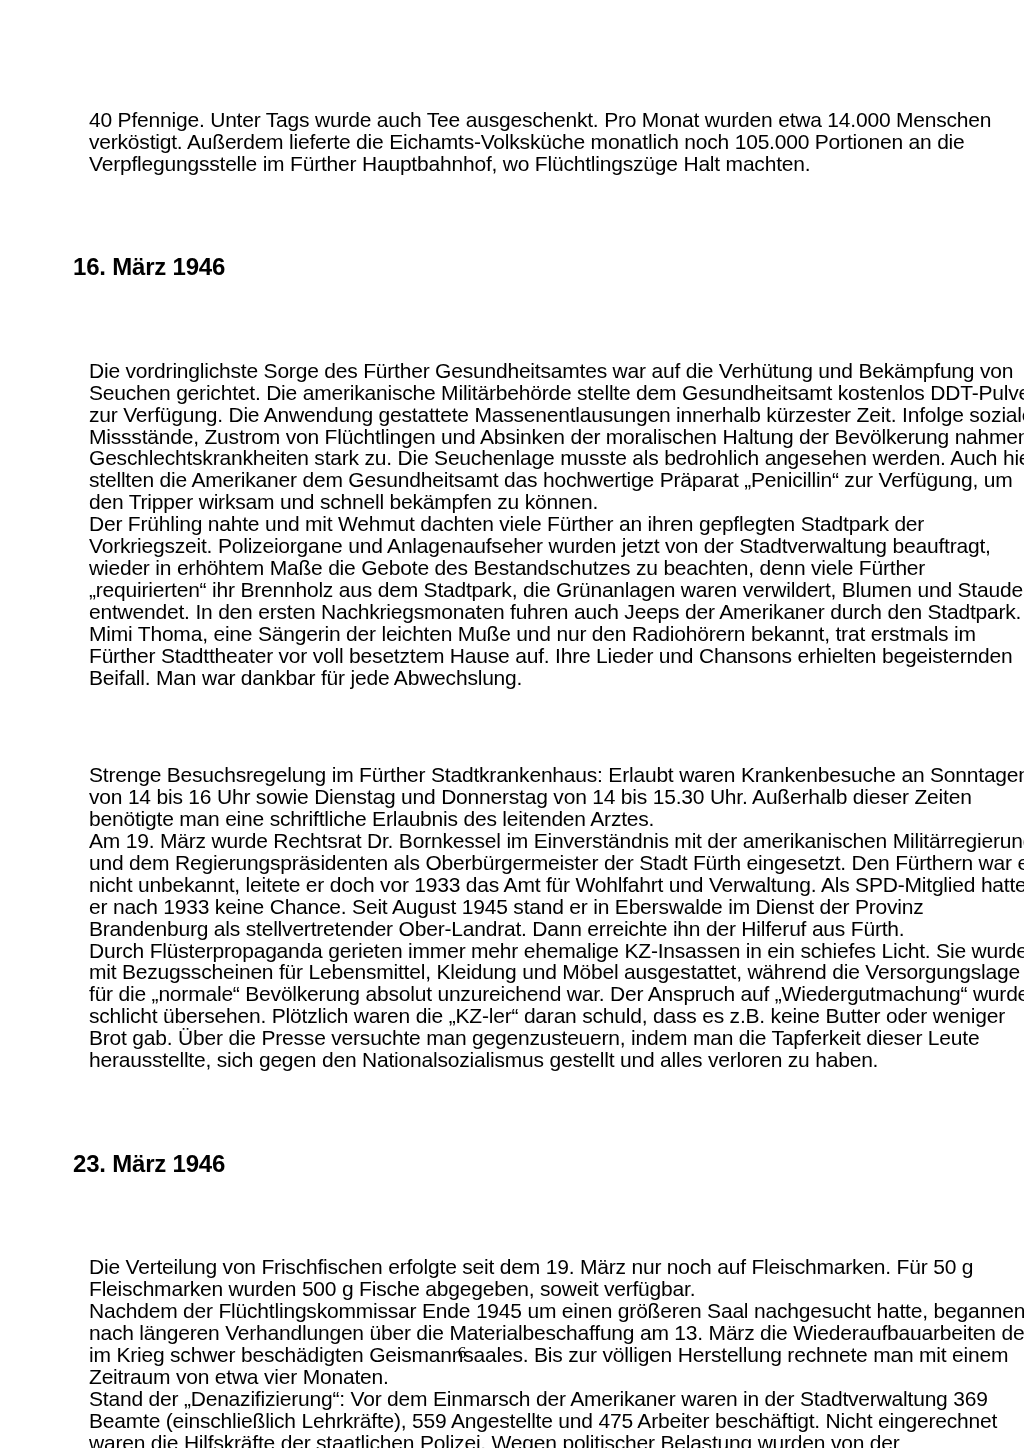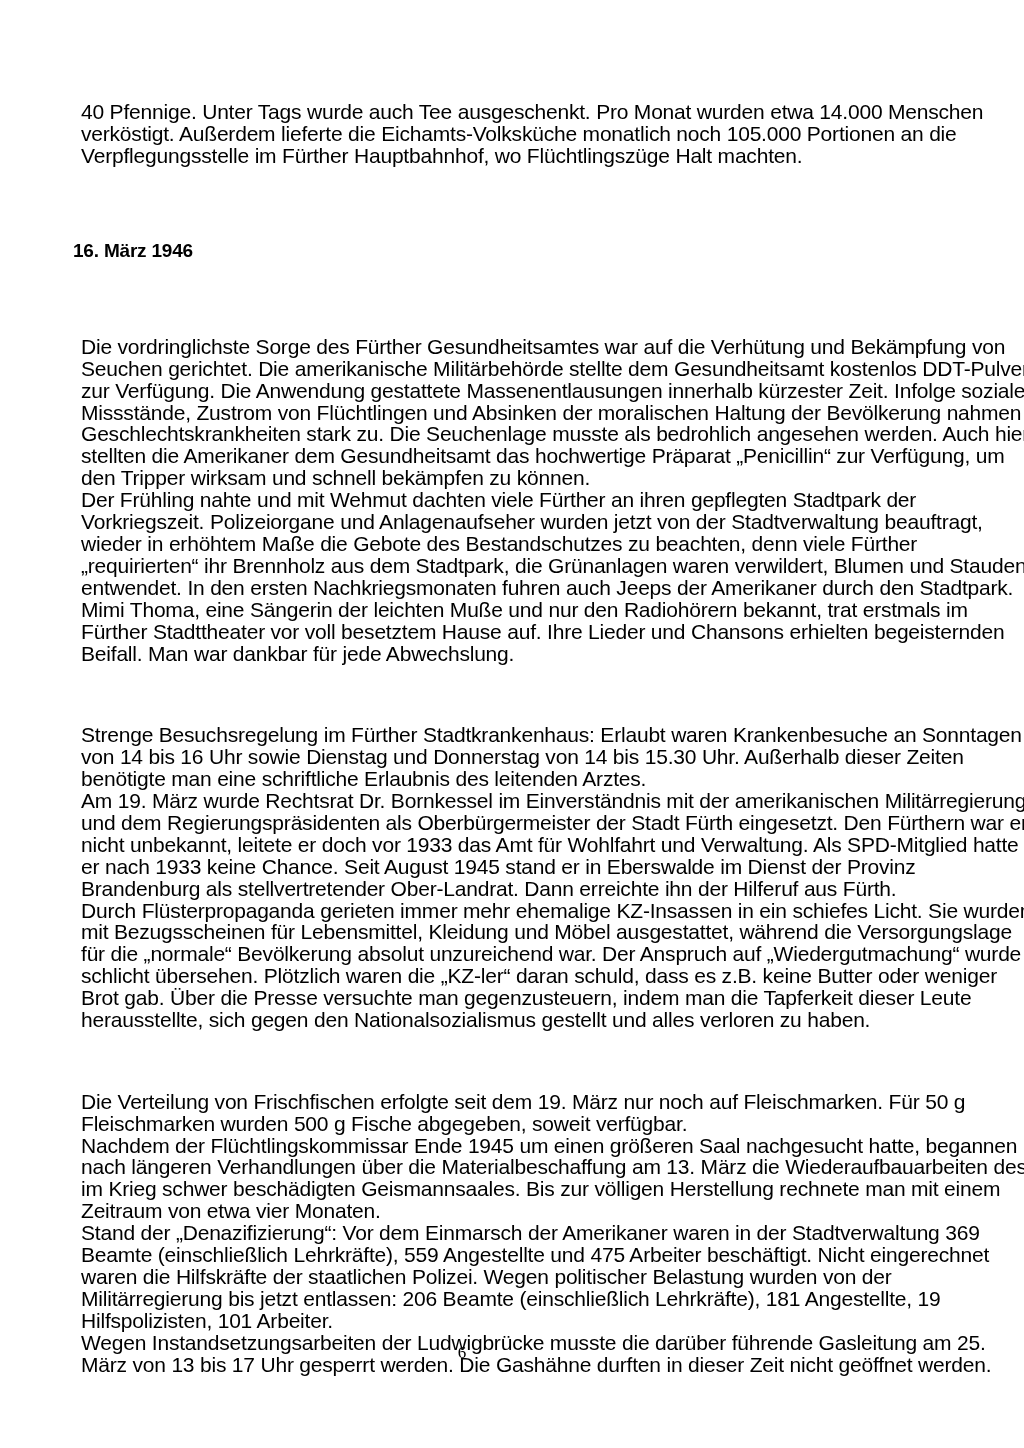--- a/index.html
+++ b/index.html
@@ -23,27 +23,27 @@
     top: 49px;
     width: 930px;
     font-family: "Liberation Sans", sans-serif;
     font-size: 21px;
     line-height: 21.9px;
     color: #000000;
     white-space: pre;          
     letter-spacing: -0.2px;
   }
   .content p {
-    margin: 8px;
+    margin: 16px;
     padding: 0;
   }
   .content h2 {
     margin: 21.9px 0 21.9px 0;  
     padding: 0;
-    font-size: 19px;
+    font-size: 24px;
     line-height: 21.9px;
     font-weight: bold;
   }
   .footer {
     position: absolute;
     left: 440px;
     top: 1343px;
     width: 44px;
     text-align: center;
     font-family: "Liberation Serif", serif;
@@ -83,20 +83,21 @@
 und dem Regierungspräsidenten als Oberbürgermeister der Stadt Fürth eingesetzt. Den Fürthern war er
 nicht unbekannt, leitete er doch vor 1933 das Amt für Wohlfahrt und Verwaltung. Als SPD-Mitglied hatte
 er nach 1933 keine Chance. Seit August 1945 stand er in Eberswalde im Dienst der Provinz
 Brandenburg als stellvertretender Ober-Landrat. Dann erreichte ihn der Hilferuf aus Fürth.
 Durch Flüsterpropaganda gerieten immer mehr ehemalige KZ-Insassen in ein schiefes Licht. Sie wurden
 mit Bezugsscheinen für Lebensmittel, Kleidung und Möbel ausgestattet, während die Versorgungslage
 für die „normale“ Bevölkerung absolut unzureichend war. Der Anspruch auf „Wiedergutmachung“ wurde
 schlicht übersehen. Plötzlich waren die „KZ-ler“ daran schuld, dass es z.B. keine Butter oder weniger
 Brot gab. Über die Presse versuchte man gegenzusteuern, indem man die Tapferkeit dieser Leute
 herausstellte, sich gegen den Nationalsozialismus gestellt und alles verloren zu haben.</p>
+    <h2>23. März 1946</h2>
     <p>Die Verteilung von Frischfischen erfolgte seit dem 19. März nur noch auf Fleischmarken. Für 50 g
 Fleischmarken wurden 500 g Fische abgegeben, soweit verfügbar.
 Nachdem der Flüchtlingskommissar Ende 1945 um einen größeren Saal nachgesucht hatte, begannen
 nach längeren Verhandlungen über die Materialbeschaffung am 13. März die Wiederaufbauarbeiten des
 im Krieg schwer beschädigten Geismannsaales. Bis zur völligen Herstellung rechnete man mit einem
 Zeitraum von etwa vier Monaten.
 Stand der „Denazifizierung“: Vor dem Einmarsch der Amerikaner waren in der Stadtverwaltung 369
 Beamte (einschließlich Lehrkräfte), 559 Angestellte und 475 Arbeiter beschäftigt. Nicht eingerechnet
 waren die Hilfskräfte der staatlichen Polizei. Wegen politischer Belastung wurden von der
 Militärregierung bis jetzt entlassen: 206 Beamte (einschließlich Lehrkräfte), 181 Angestellte, 19

